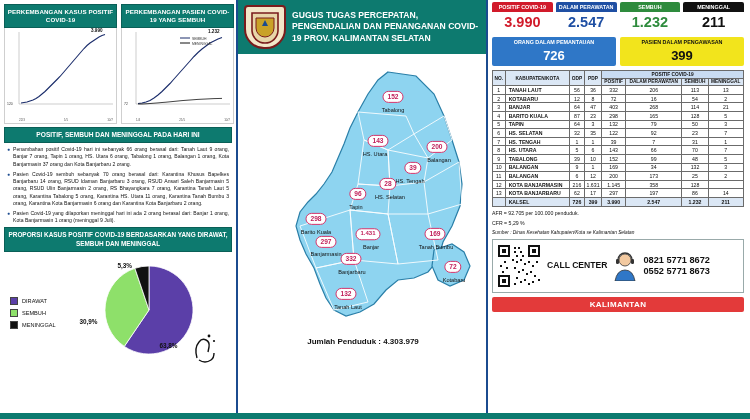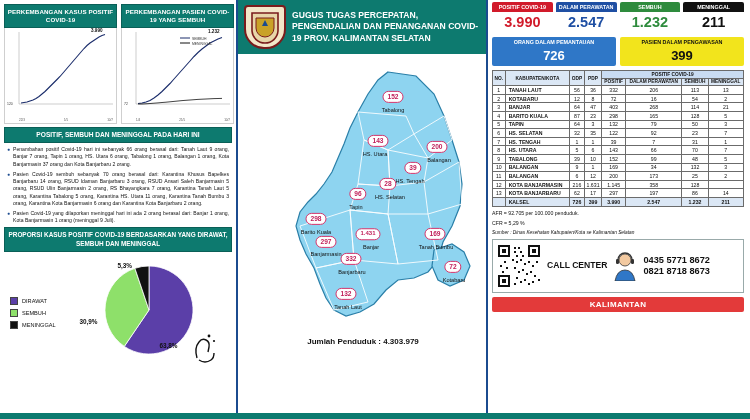--- a/index.html
+++ b/index.html
@@ -587,22 +587,22 @@
       <div class="call-av">
         <svg width="26" height="30" viewBox="0 0 26 30">
           <circle cx="13" cy="9" r="6" fill="#f2c9a0" stroke="#333" stroke-width="0.8"></circle>
           <path d="M3 30 q2 -11 10 -11 q8 0 10 11 z" fill="#2f77c7" stroke="#333" stroke-width="0.8"></path>
           <path d="M6 9 a7 7 0 0 1 14 0" fill="none" stroke="#333" stroke-width="1.4"></path>
           <rect x="4" y="8" width="3" height="5" rx="1.2" fill="#333"></rect>
           <rect x="19" y="8" width="3" height="5" rx="1.2" fill="#333"></rect>
         </svg>
       </div>
       <div class="phones">
-        <div>0435 5771 8672</div>
-        <div>0821 8718 8673</div>
+        <div>0821 5771 8672</div>
+        <div>0552 5771 8673</div>
       </div>
     </div>
 
     <div class="update">
       <div class="u1">KALIMANTAN</div>
     </div>
   </div>
 
   <div class="bottombar"></div>
 </div>

